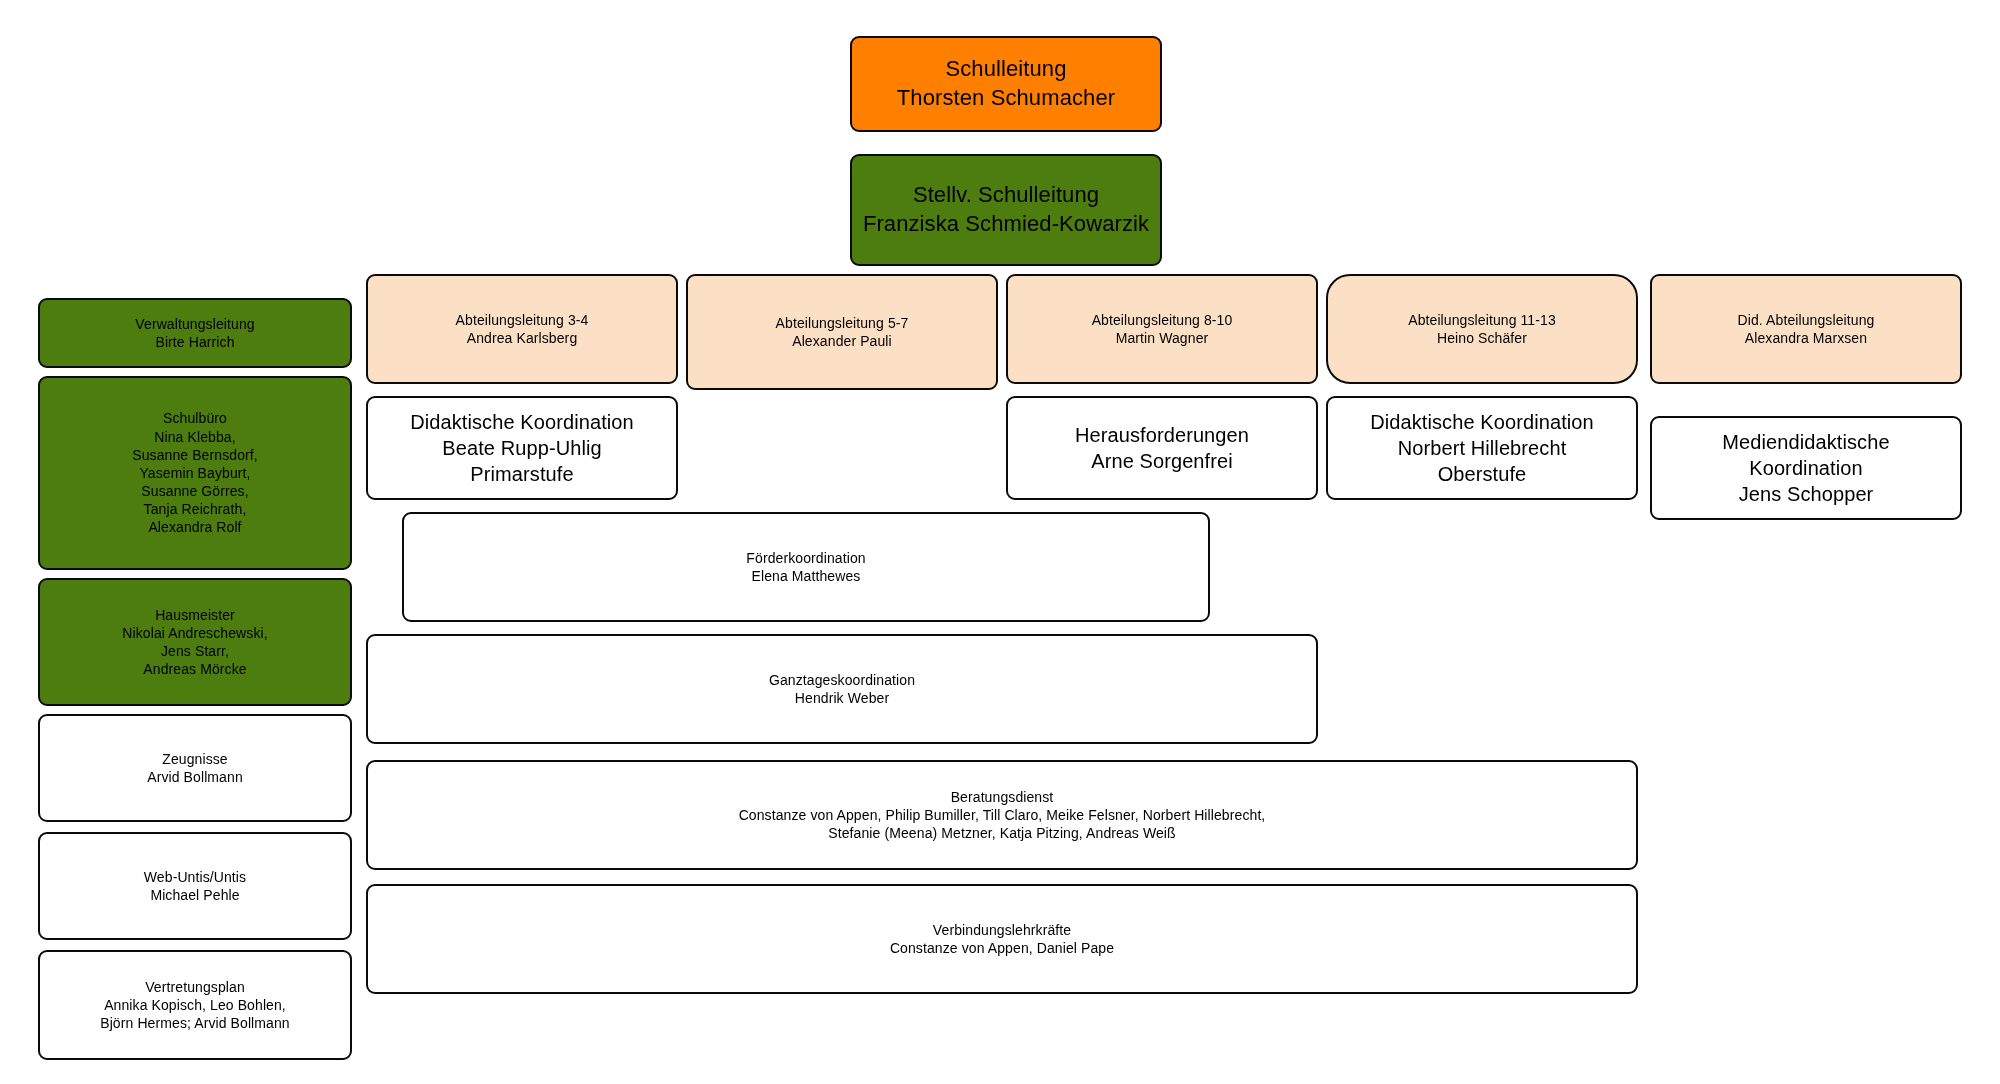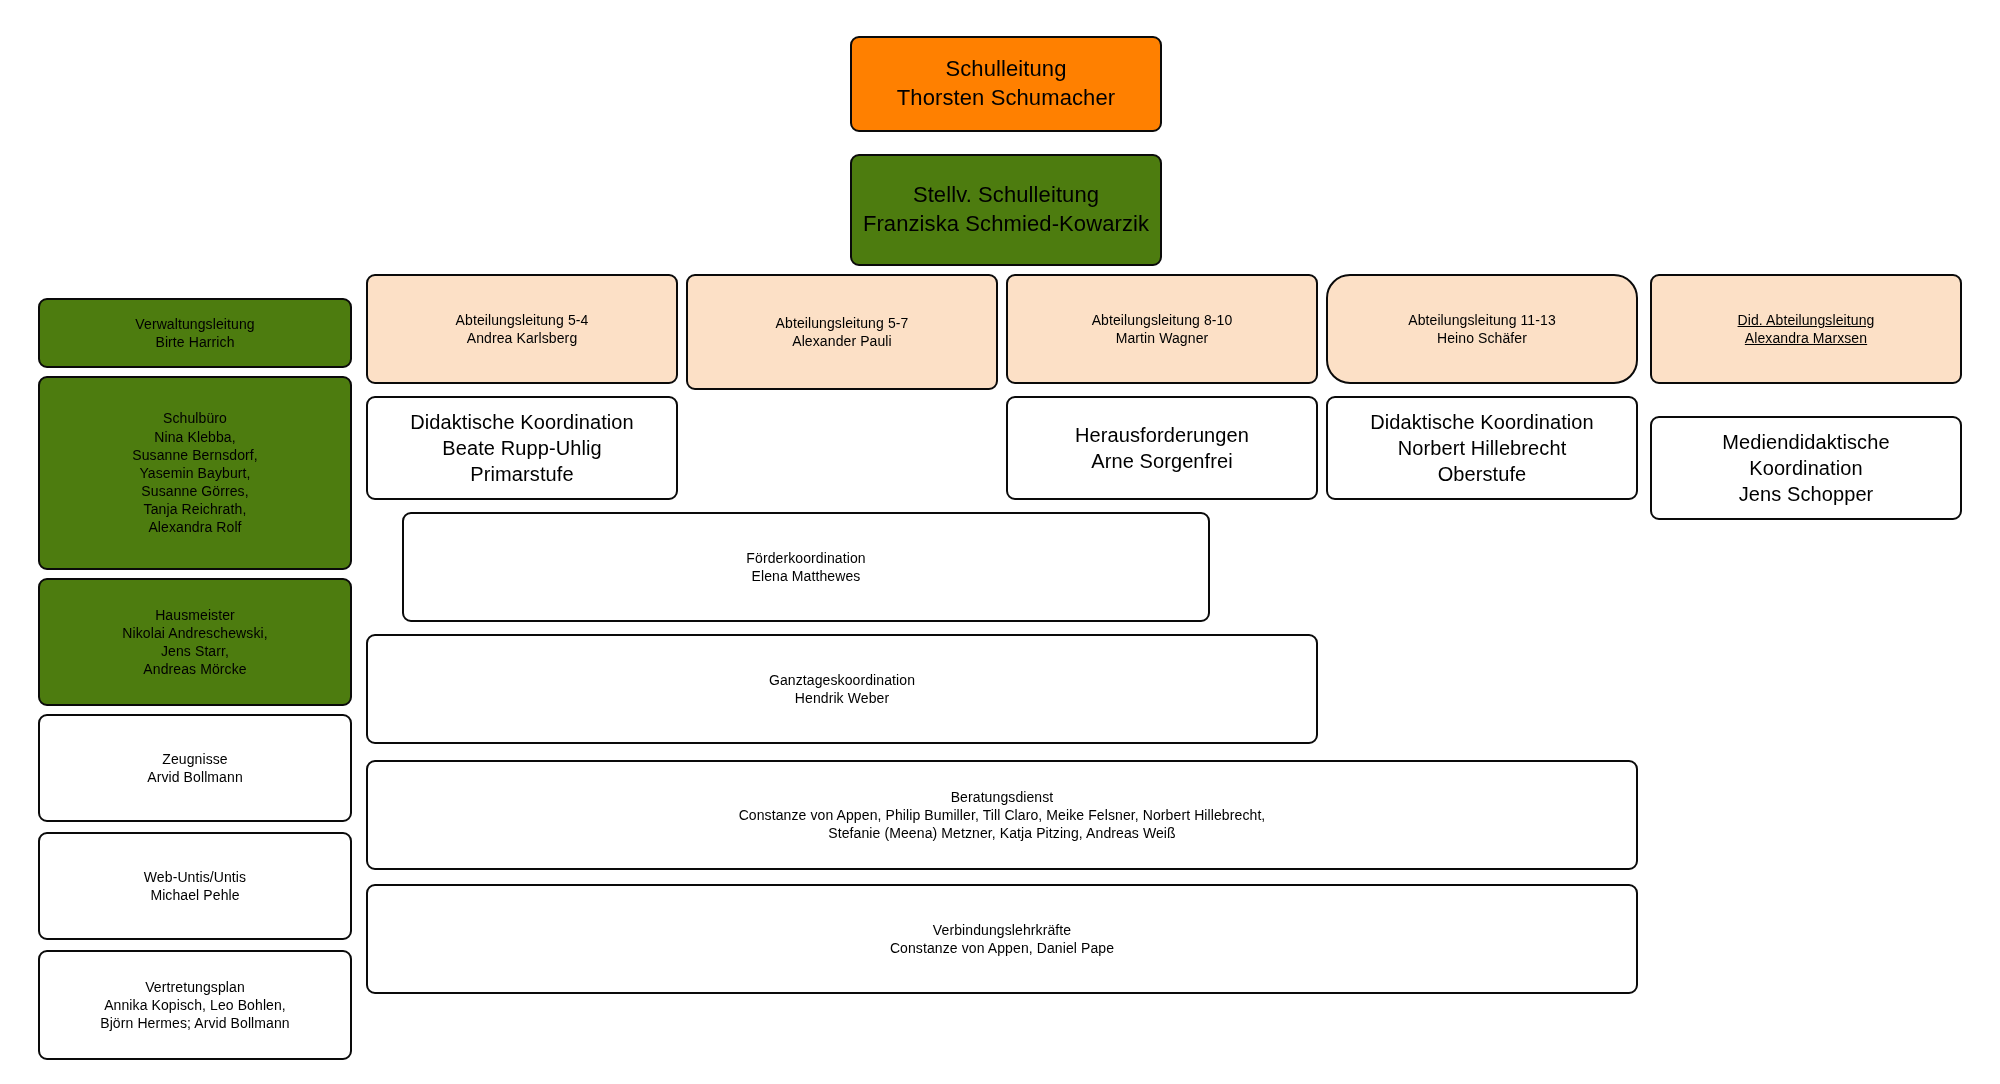--- a/index.html
+++ b/index.html
@@ -98,40 +98,40 @@
 Michael Pehle</span>
   </div>
 
   <div class="node fill-plain" style="left:38px; top:950px; width:314px; height:110px;">
     <span class="node-text t-md">Vertretungsplan
 Annika Kopisch, Leo Bohlen,
 Björn Hermes; Arvid Bollmann</span>
   </div>
 
   <div class="node fill-dept" style="left:366px; top:274px; width:312px; height:110px;">
-    <span class="node-text t-md">Abteilungsleitung 5-4
+    <span class="node-text t-md">Abteilungsleitung 3-4
 Andrea Karlsberg</span>
   </div>
 
   <div class="node fill-dept" style="left:686px; top:274px; width:312px; height:116px;">
     <span class="node-text t-md">Abteilungsleitung 5-7
 Alexander Pauli</span>
   </div>
 
   <div class="node fill-dept" style="left:1006px; top:274px; width:312px; height:110px;">
     <span class="node-text t-md">Abteilungsleitung 8-10
 Martin Wagner</span>
   </div>
 
   <div class="node fill-dept" style="left:1326px; top:274px; width:312px; height:110px;border-radius:24px;">
     <span class="node-text t-md">Abteilungsleitung 11-13
 Heino Schäfer</span>
   </div>
 
-  <div class="node fill-dept" style="left:1650px; top:274px; width:312px; height:110px;text-decoration:underline;">
+  <div class="node fill-dept" style="left:1650px; top:274px; width:312px; height:110px;">
     <span class="node-text t-md">Did. Abteilungsleitung
 Alexandra Marxsen</span>
   </div>
 
   <div class="node fill-plain" style="left:366px; top:396px; width:312px; height:104px;">
     <span class="node-text t-sm">Didaktische Koordination
 Beate Rupp-Uhlig
 Primarstufe</span>
   </div>
 

